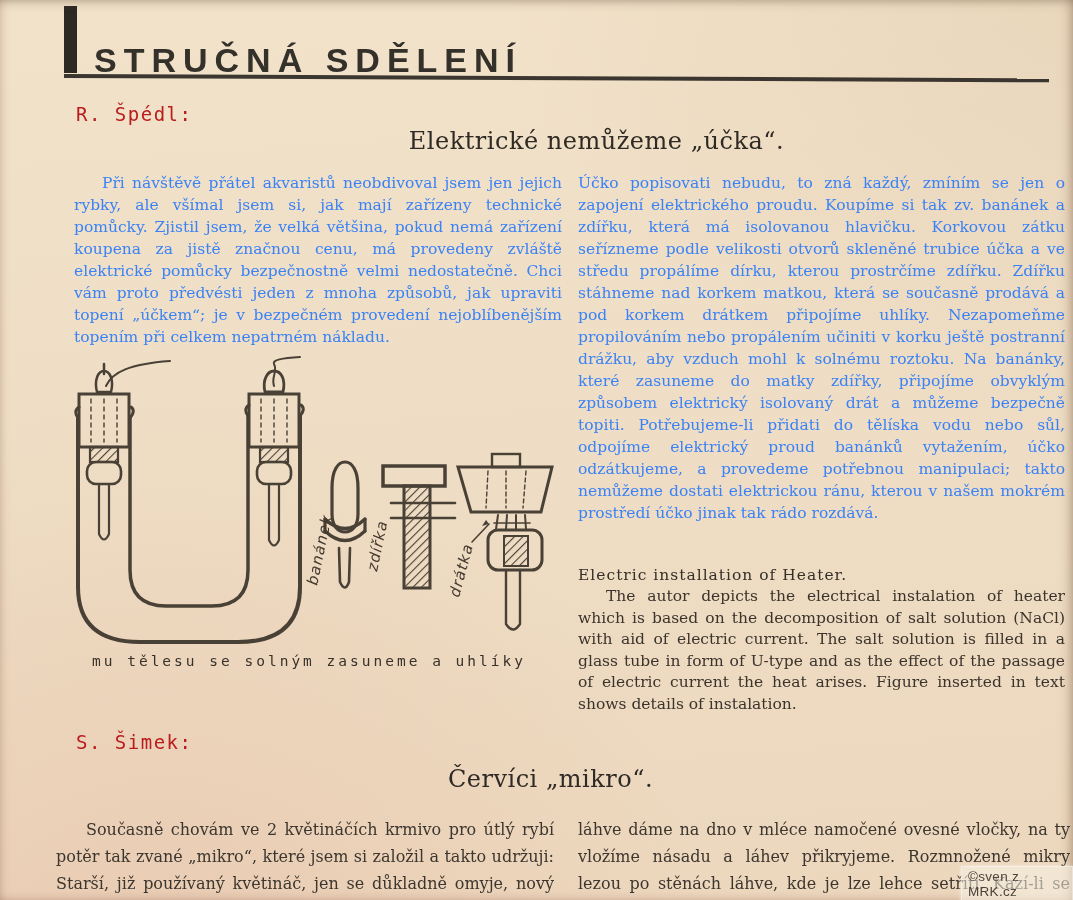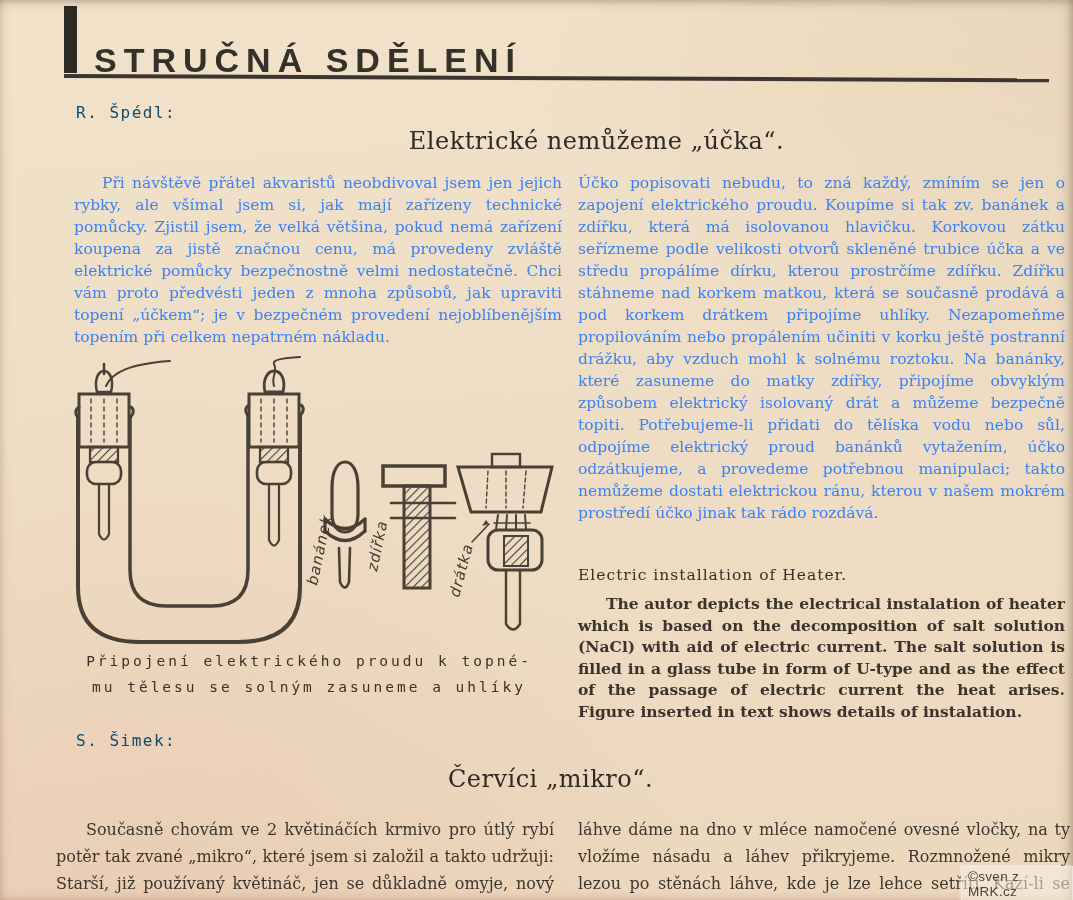--- a/index.html
+++ b/index.html
@@ -28,21 +28,21 @@
   .header-title{
     left:94px; top:13px;
     font-family:"Liberation Sans", sans-serif;
     font-weight:bold; font-size:34px; letter-spacing:7px; color:#34302a;margin-top:28px;
   }
   .header-rule{ left:64px; top:74px; width:985px; height:4px; background:#3b362f; transform:rotate(0.25deg); transform-origin:left center; }
 
   
   .author{
     font-family:"DejaVu Sans Mono", monospace;
-    font-size:16px; letter-spacing:1.5px; color:#0c4a6e;
+    font-size:19px; letter-spacing:1.5px; color:#b91c1c;
   }
   .author1{ left:76px; top:103px; }
   .author2{ left:76px; top:731px; }
   .article-title{
     font-size:24px; color:#2f2a24; text-align:center; letter-spacing:0.5px;
   }
   .title1{ left:120px; top:127px; width:953px; }
   .title2{ left:14px; top:765px; width:1073px; }
 
   
@@ -50,21 +50,21 @@
     font-size:15.5px; line-height:22px; text-align:justify; color:#3b82f6;
   }
   .col-a1-left{ left:74px; top:172px; width:488px; }
   .col-a1-left .indent, .summary-body .indent{ display:inline-block; width:28px; }
   .col-a1-right{ left:578px; top:172px; width:487px; }
 
   .summary{ left:578px; top:566px; width:487px; }
   .summary-heading{
     font-weight:normal; font-size:15.5px; letter-spacing:1px; color:#352f28;
   }
-  .summary-body{ margin-top:9px; font-size:15.5px; line-height:21.5px; text-align:justify;font-weight:bold; }
+  .summary-body{ margin-top:2px; font-size:15.5px; line-height:21.5px; text-align:justify; }
 
   
   .figure-wrap{ left:60px; top:354px; width:502px; height:294px; }
   .figure-caption{
     left:58px; top:648px; width:502px; text-align:center;
     font-family:"DejaVu Sans Mono", monospace;
     font-size:14.5px; line-height:26px; letter-spacing:3px; color:#39322a; white-space:nowrap;
   }
 
   
@@ -180,21 +180,20 @@
       <rect x="444" y="182" width="24" height="30" stroke-width="2" fill="url(#hatch)"></rect>
       <path d="M446,216 L446,270 Q453,281 460,270 L460,216" stroke-width="2.4"></path>
       <path d="M412,188 L429,170" stroke-width="1.6"></path>
       <path d="M429,170 l-7,2 l4,-6 z" fill="#494136" stroke="none"></path>
     </g>
     <text class="hand" x="399" y="244" transform="rotate(-75 399 244)">drátka</text>
   </svg>
 </div>
 
 <div class="abs figure-caption">
-  <div>Připojení elektrického proudu k topné-</div>
   <div>mu tělesu se solným zasuneme a uhlíky</div>
 </div>
 
 <div class="abs summary">
   <div class="summary-heading">Electric installation of Heater.</div>
   <div class="summary-body"><span class="indent"></span><span>The autor depicts the electrical instalation of heater which is based on the decomposition of salt solution (NaCl) with aid of electric current. The salt solution is filled in a glass tube in form of U-type and as the effect of the passage of electric current the heat arises. Figure inserted in text shows details of instalation.</span></div>
 </div>
 
 <div class="abs author author2">S. Šimek:</div>
 <div class="abs article-title title2">Červíci „mikro“.</div>

